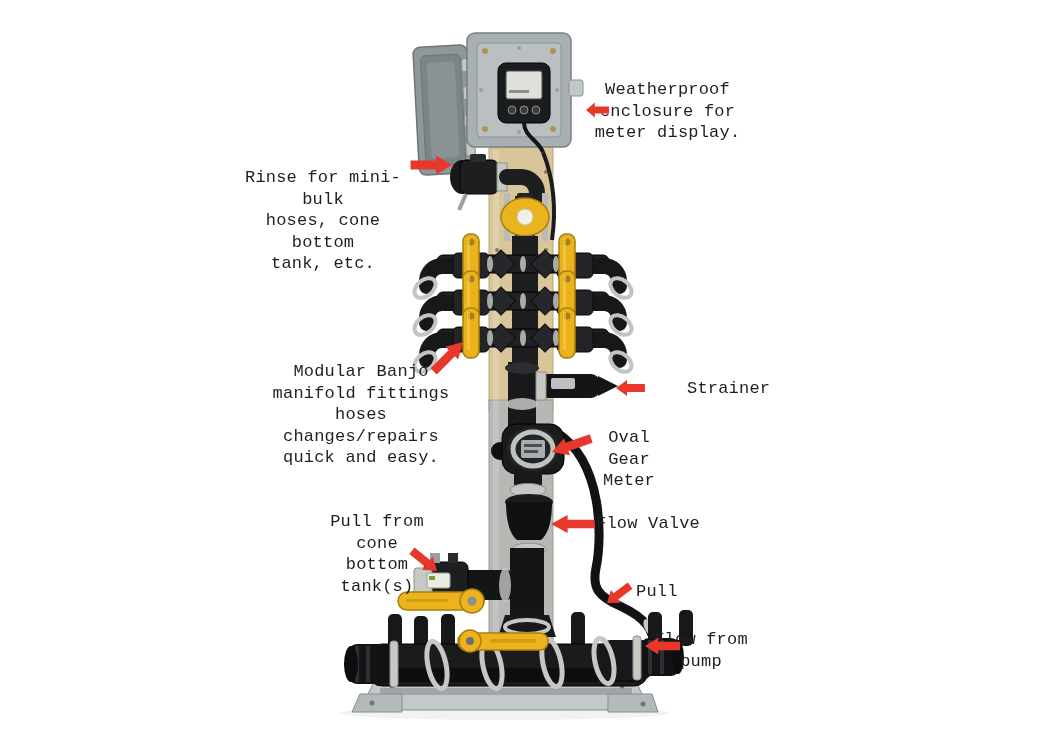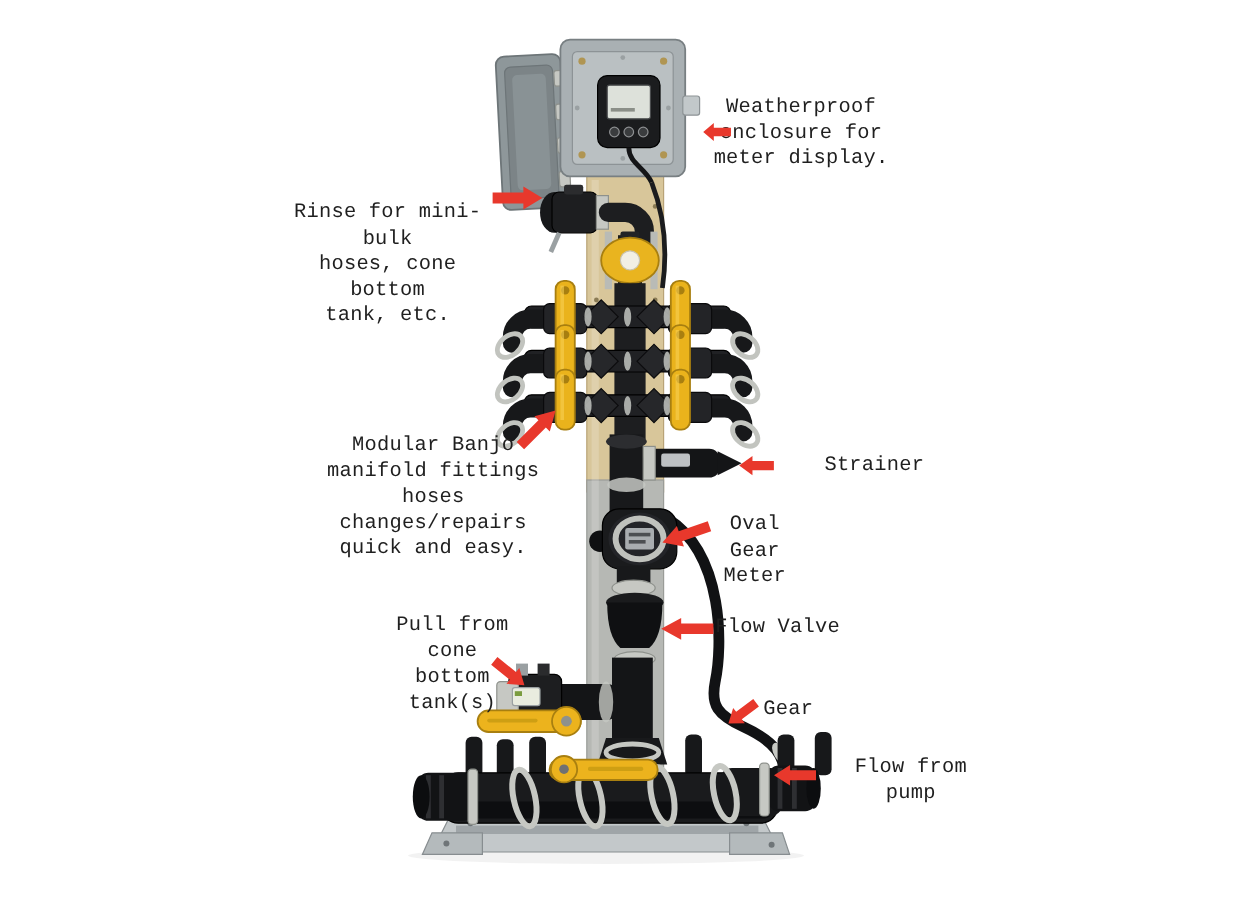--- a/index.html
+++ b/index.html
@@ -14,21 +14,21 @@
   }
   .lbl--left{text-align:left;}
   #lbl-weatherproof{left:585px;top:79px;width:165px;}
   #lbl-minibulk{left:238px;top:132px;width:170px;margin-top:35px;}
   #lbl-banjo{left:272px;top:361px;width:178px;}
   #lbl-strainer{left:645px;top:378px;width:90px;margin-left:42px;}
   #lbl-ovalgear{left:583px;top:427px;width:92px;}
   #lbl-checkvalve{left:596px;top:513px;width:110px;}
   #lbl-pullfrom{left:327px;top:511px;width:100px;}
   #lbl-rinse{left:636px;top:581px;width:60px;}
-  #lbl-flowpump{left:710px;top:629px;width:98px;}
+  #lbl-flowpump{left:652px;top:629px;width:98px;}
 </style>
 </head>
 <body>
 
 <div class="canvas">
 
   <svg class="machine-svg" width="1050" height="750" viewBox="0 0 1050 750">
 
     <ellipse cx="505" cy="713" rx="165" ry="7" fill="#000000" opacity="0.05"></ellipse>
 
@@ -284,21 +284,21 @@
 manifold fittings hoses
 changes/repairs
 quick and easy.</div>
   <div class="lbl lbl--left" id="lbl-strainer">Strainer</div>
   <div class="lbl" id="lbl-ovalgear">Oval Gear
 Meter</div>
   <div class="lbl lbl--left" id="lbl-checkvalve">Flow Valve</div>
   <div class="lbl" id="lbl-pullfrom">Pull from
 cone bottom
 tank(s)</div>
-  <div class="lbl lbl--left" id="lbl-rinse">Gear</div>
+  <div class="lbl lbl--left" id="lbl-rinse">Pull</div>
   <div class="lbl" id="lbl-flowpump">Flow from
 pump</div>
 
   <svg class="arrow-svg" width="1050" height="750" viewBox="0 0 1050 750">
     <defs>
       <path id="arr" d="M0 0 L13 -9.5 L13 -4.6 L34 -4.6 L34 4.6 L13 4.6 L13 9.5 Z"></path>
     </defs>
     <use href="#arr" fill="#e8382c" transform="translate(586 110) scale(0.68 0.78)"></use>
     <use href="#arr" fill="#e8382c" transform="translate(452 165) rotate(180) scale(1.22 1)"></use>
     <use href="#arr" fill="#e8382c" transform="translate(463 342) rotate(135) scale(1.22 0.95)"></use>

